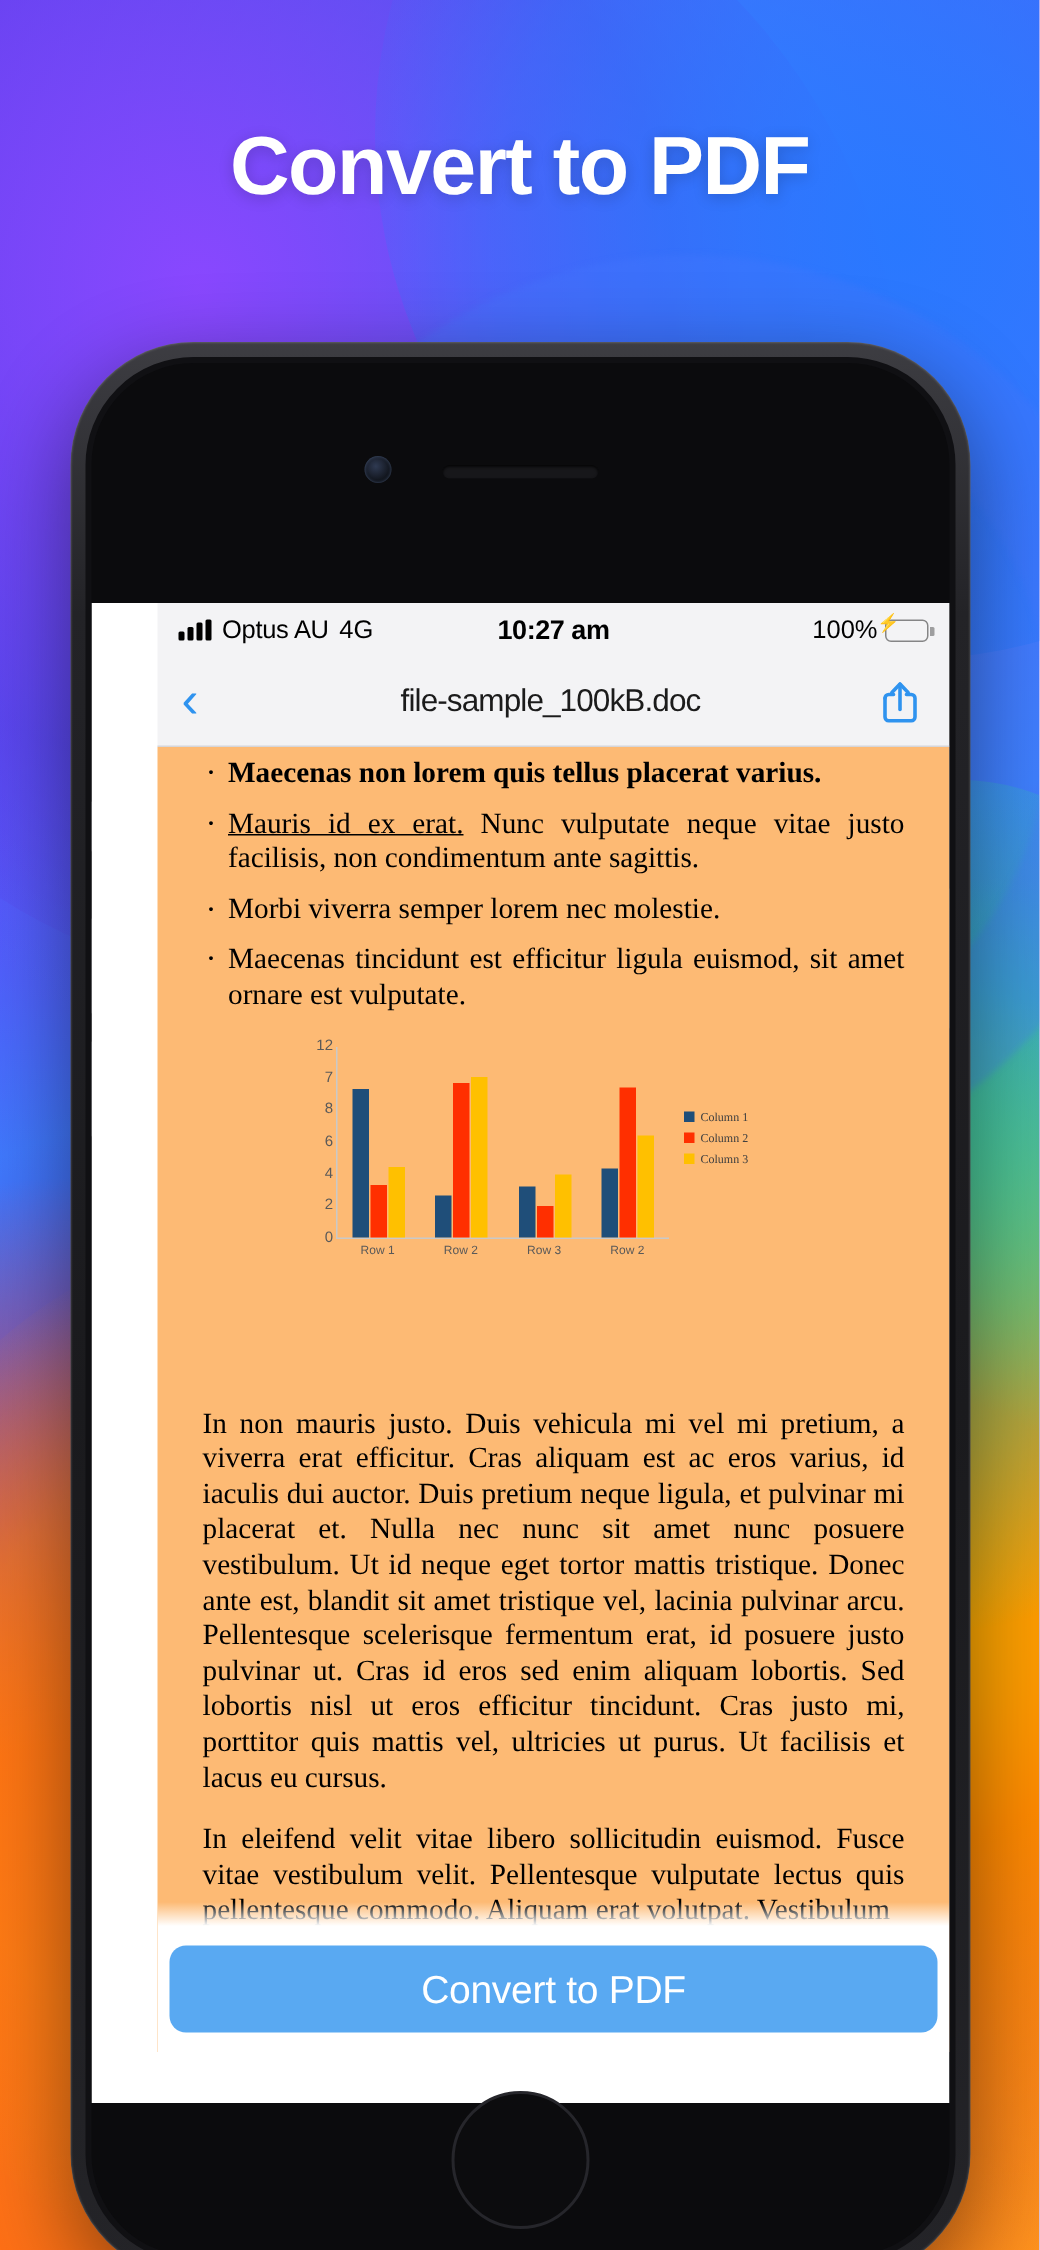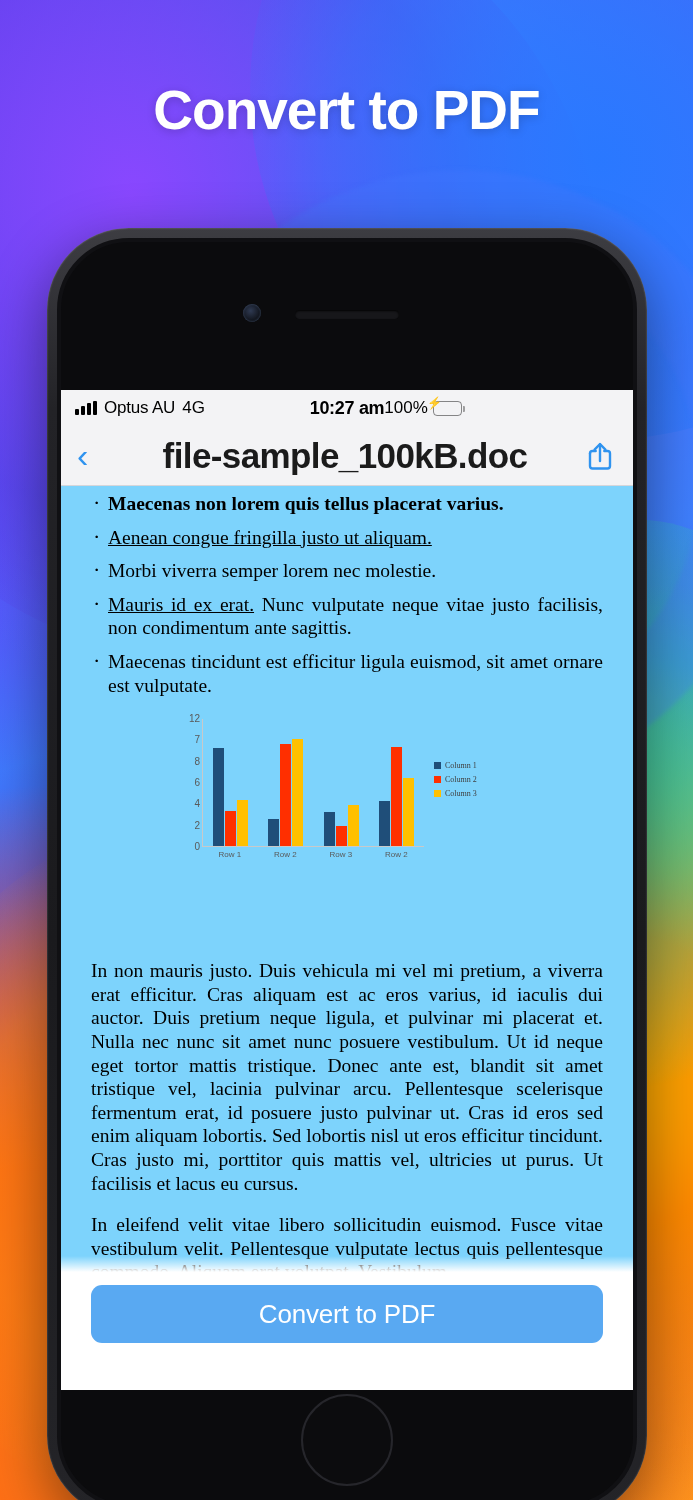--- a/index.html
+++ b/index.html
@@ -125,25 +125,26 @@
     bottom: 18px;
     width: 92px; height: 92px;
     border-radius: 50%;
     background: #0c0c0e;
     border: 2px solid #26262b;
   }
 
   
   .screen {
     position: absolute;
-    left: 0; top: 148px;
+    left: 0; top: 160px;
     width: 100%;
     height: 1000px;
     background: #ffffff;
     overflow: hidden;
+    padding-left: 44px;
   }
 
   
   .status-bar {
     height: 36px;
     background: #f3f3f5;
     display: flex;
     align-items: center;
     padding: 0 14px;
     font-size: 17px;
@@ -153,21 +154,21 @@
   .status-left { display: flex; align-items: center; gap: 7px; flex: 1; }
   .sig-bars { display: flex; align-items: flex-end; gap: 2px; height: 13px; }
   .sig-bars i { width: 4px; background: #000; display: block; border-radius: 1px; }
   .sig-bars i:nth-child(1){ height: 6px; }
   .sig-bars i:nth-child(2){ height: 9px; }
   .sig-bars i:nth-child(3){ height: 12px; }
   .sig-bars i:nth-child(4){ height: 14px; }
   .carrier { font-size: 17px; font-weight: 400; letter-spacing: -.2px; }
   .net { font-size: 17px; font-weight: 400; }
   .clock { flex: 0 0 auto; font-size: 18px; font-weight: bold; letter-spacing: -.3px; }
-  .status-right { flex: 1; display: flex; align-items: center; gap: 5px; }
+  .status-right { flex: 1; display: flex; align-items: center; justify-content: flex-end; gap: 5px; }
   .batt-pct { font-size: 17px; font-weight: 400; }
   .batt {
     position: relative;
     width: 29px; height: 15px;
     border: 1.6px solid rgba(0,0,0,.45);
     border-radius: 4px;
     padding: 1.5px;
   }
   .batt::after {
     content: "";
@@ -206,39 +207,39 @@
     color: #2f93ef;
     font-size: 34px;
     line-height: 28px;
     font-weight: 300;
     text-align: left;
     cursor: pointer;
   }
   .nav-title {
     flex: 1;
     text-align: center;
-    font-size: 35px;
-    font-weight: bold;
+    font-size: 21px;
+    font-weight: normal;
     color: #1b1b1b;
     letter-spacing: -.6px;
     white-space: nowrap;
     overflow: hidden;
   }
   .share-btn {
     width: 34px; height: 34px;
     position: relative;
     cursor: pointer;
   }
   .share-btn svg { display: block; }
 
   
   .doc {
     position: relative;
     height: 870px;
-    background: #7dd3fc;
+    background: #fdba74;
     padding: 6px 30px 0 30px;
     color: #000;
     font-family: "Liberation Serif", serif;
     overflow: hidden;
   }
   ul.bullets { list-style: none; margin: 0 0 6px 0; padding: 0; }
   ul.bullets li {
     position: relative;
     padding-left: 17px;
     font-size: 19.5px;
@@ -425,27 +426,24 @@
           </div>
         </div>
 
         <div class="doc">
 
           <ul class="bullets">
             <li>
               <span class="b-bold">Maecenas non lorem quis tellus placerat varius.</span>
             </li>
             <li>
-              <span class="b-underline">Aenean congue fringilla justo ut aliquam.</span>
+              <span class="b-underline-part">Mauris id ex erat.</span><span> Nunc vulputate neque vitae justo facilisis, non condimentum ante sagittis.</span>
             </li>
             <li>
               <span>Morbi viverra semper lorem nec molestie.</span>
-            </li>
-            <li>
-              <span class="b-underline-part">Mauris id ex erat.</span><span> Nunc vulputate neque vitae justo facilisis, non condimentum ante sagittis.</span>
             </li>
             <li>
               <span>Maecenas tincidunt est efficitur ligula euismod, sit amet ornare est vulputate.</span>
             </li>
           </ul>
 
           <div class="chart-wrap">
             <div class="chart-yaxis">
               <span style="top:0%">12</span>
               <span style="top:16.6%">7</span>

